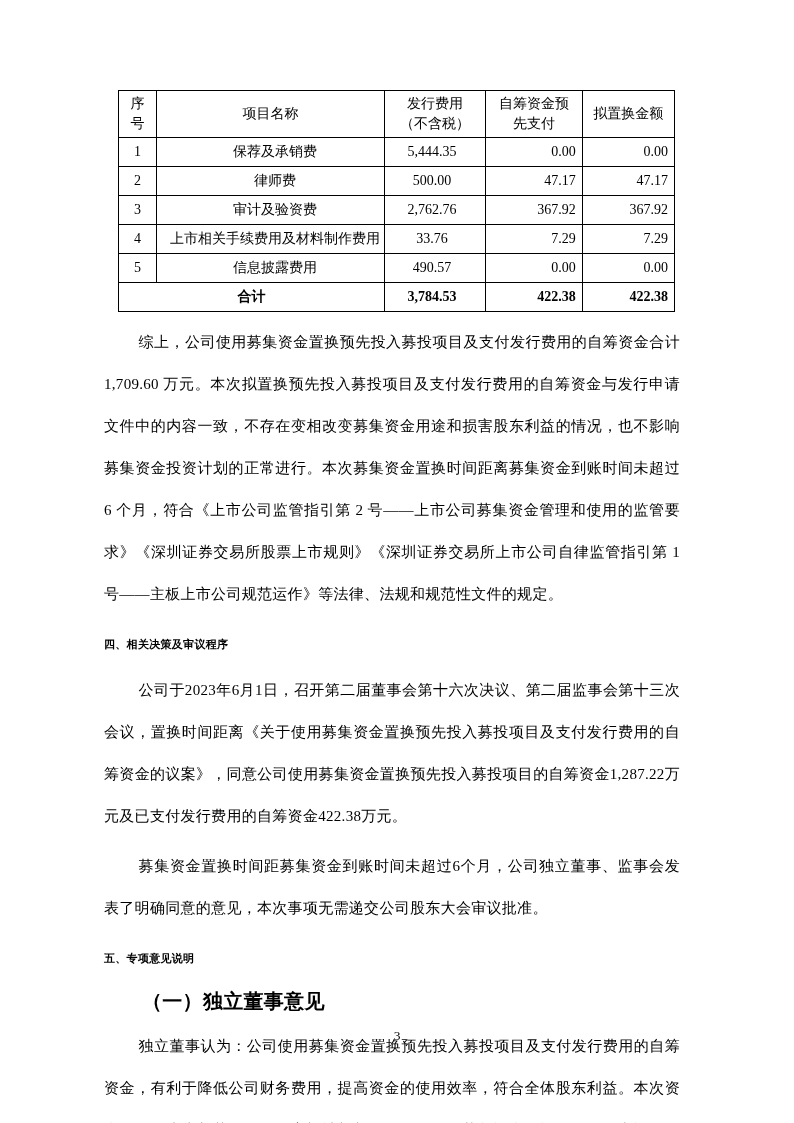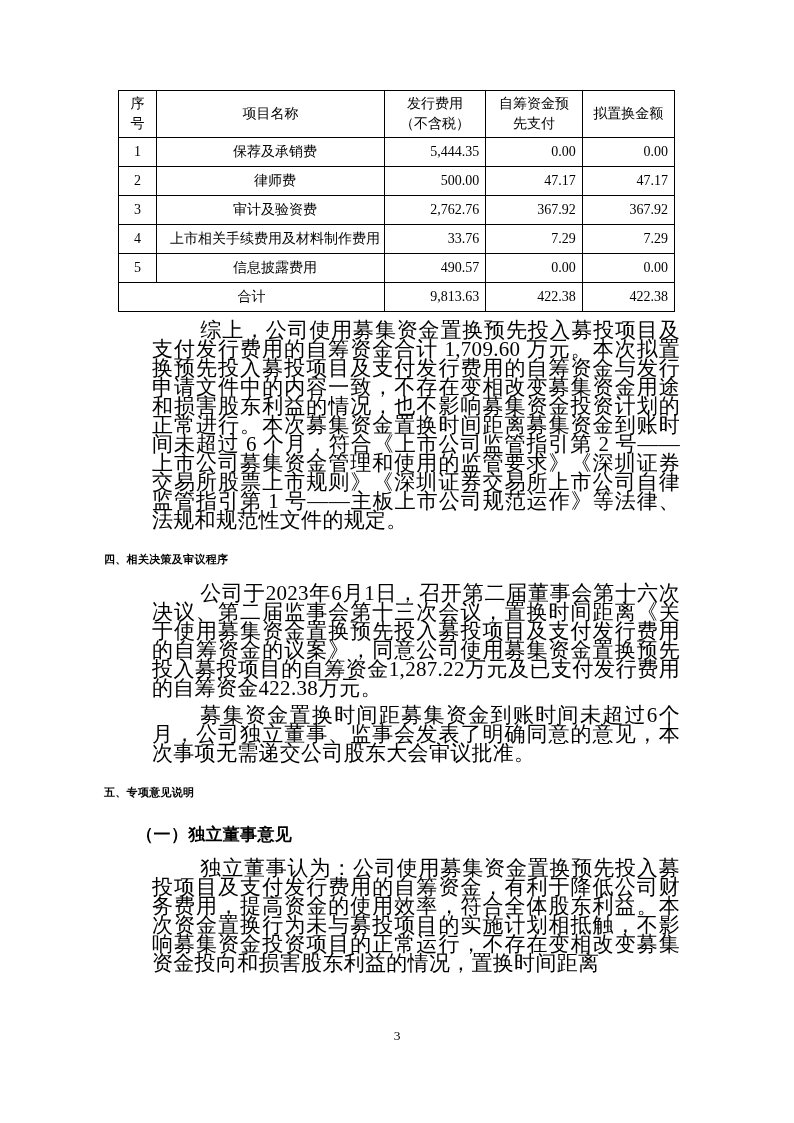--- a/index.html
+++ b/index.html
@@ -27,45 +27,44 @@
     border: 1.5px solid #000000;
     font-weight: normal;
     vertical-align: middle;
     white-space: pre-line;
     line-height: 1.45;
   }
   .fee-table thead th { text-align: center; height: 47px; padding: 2px 3px; }
   .fee-table tbody td, .fee-table tfoot td { height: 29px; }
   .col-seq  { width: 38px;  text-align: center; }
   .col-item { width: 227px; text-align: center;  padding-left: 9px; }
-  .col-fee  { width: 101px; text-align: right; padding-right: 6px; }
+  .col-fee  { width: 101px; text-align: center; padding-right: 6px; }
   .col-self { width: 96px;  text-align: right; padding-right: 6px; }
   .col-repl { width: 92px;  text-align: right; padding-right: 6px; }
-  .fee-table tfoot td { font-weight: normal; }
+  .fee-table tfoot td { font-weight: bold; }
   .fee-table tfoot td.total-label { text-align: center; padding-left: 0; }
   
   .body-block { margin-top: 9px; }
   p.doc-para {
-    font-size: 21px;
-    line-height: 19px;
+    font-size: 15px;
+    line-height: 42px;
     text-align: justify;
     text-indent: 2.3em;
     margin-bottom: 8px;
     letter-spacing: 0.3px;
-    margin-left: 48px;
   }
   h2.doc-heading {
     font-size: 11px;
     line-height: 30.8px;
     font-weight: bold;
     margin: 14px 0 9px 0;
     letter-spacing: 0.3px;
   }
   h3.doc-subheading {
-    font-size: 17px;
+    font-size: 20px;
     line-height: 30.8px;
     font-weight: bold;
     text-indent: 1.9em;
     margin: 12px 0 9px 0;
     letter-spacing: 0.3px;
   }
   .page-number {
     position: absolute;
     top: 1028px;
     left: 0;
@@ -125,21 +124,21 @@
         <td class="col-seq">5</td>
         <td class="col-item">信息披露费用</td>
         <td class="col-fee">490.57</td>
         <td class="col-self">0.00</td>
         <td class="col-repl">0.00</td>
       </tr>
     </tbody>
     <tfoot>
       <tr>
         <td class="total-label" colspan="2">合计</td>
-        <td class="col-fee">9,813.63</td>
+        <td class="col-fee">3,784.53</td>
         <td class="col-self">422.38</td>
         <td class="col-repl">422.38</td>
       </tr>
     </tfoot>
   </table>
 
   <div class="body-block">
     <p class="doc-para">综上，公司使用募集资金置换预先投入募投项目及支付发行费用的自筹资金合计 1,709.60 万元。本次拟置换预先投入募投项目及支付发行费用的自筹资金与发行申请文件中的内容一致，不存在变相改变募集资金用途和损害股东利益的情况，也不影响募集资金投资计划的正常进行。本次募集资金置换时间距离募集资金到账时间未超过 6 个月，符合《上市公司监管指引第 2 号——上市公司募集资金管理和使用的监管要求》《深圳证券交易所股票上市规则》《深圳证券交易所上市公司自律监管指引第 1 号——主板上市公司规范运作》等法律、法规和规范性文件的规定。</p>
     <h2 class="doc-heading">四、相关决策及审议程序</h2>
     <p class="doc-para">公司于2023年6月1日，召开第二届董事会第十六次决议、第二届监事会第十三次会议，置换时间距离《关于使用募集资金置换预先投入募投项目及支付发行费用的自筹资金的议案》，同意公司使用募集资金置换预先投入募投项目的自筹资金1,287.22万元及已支付发行费用的自筹资金422.38万元。</p>

